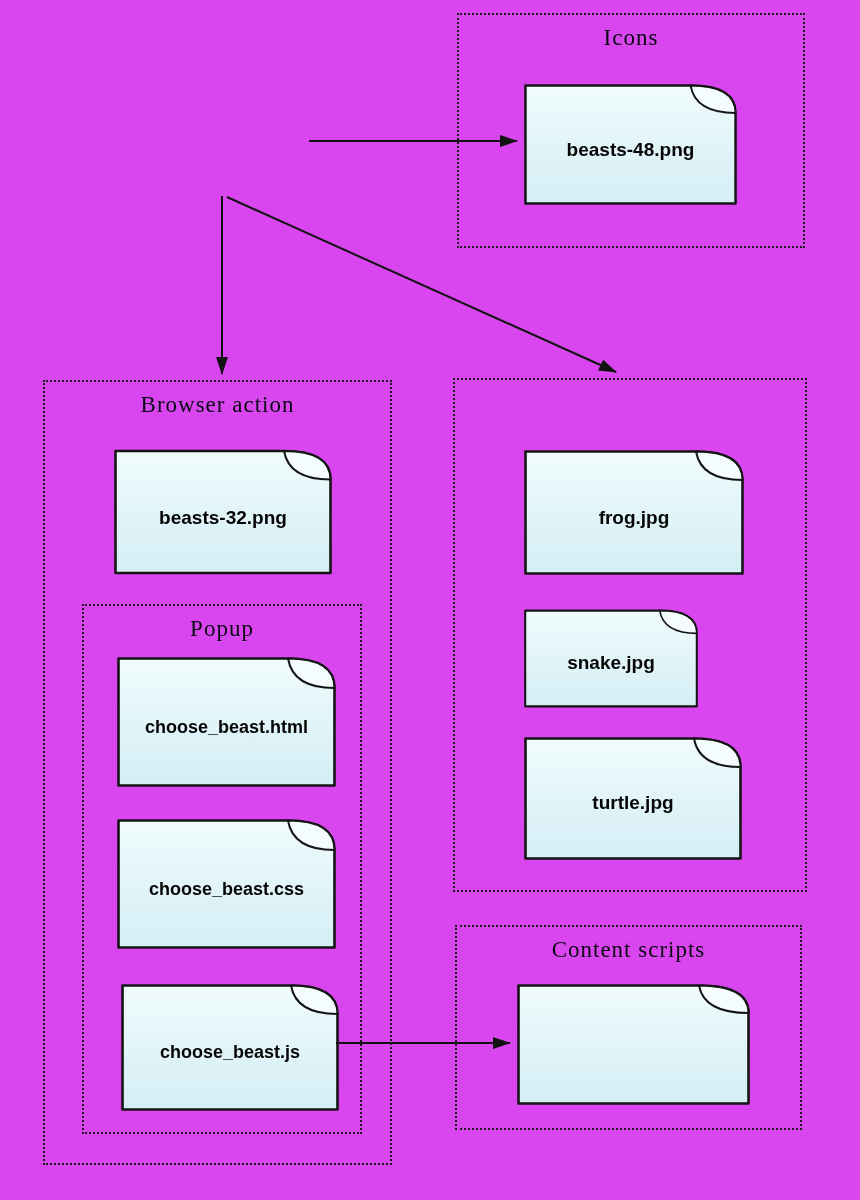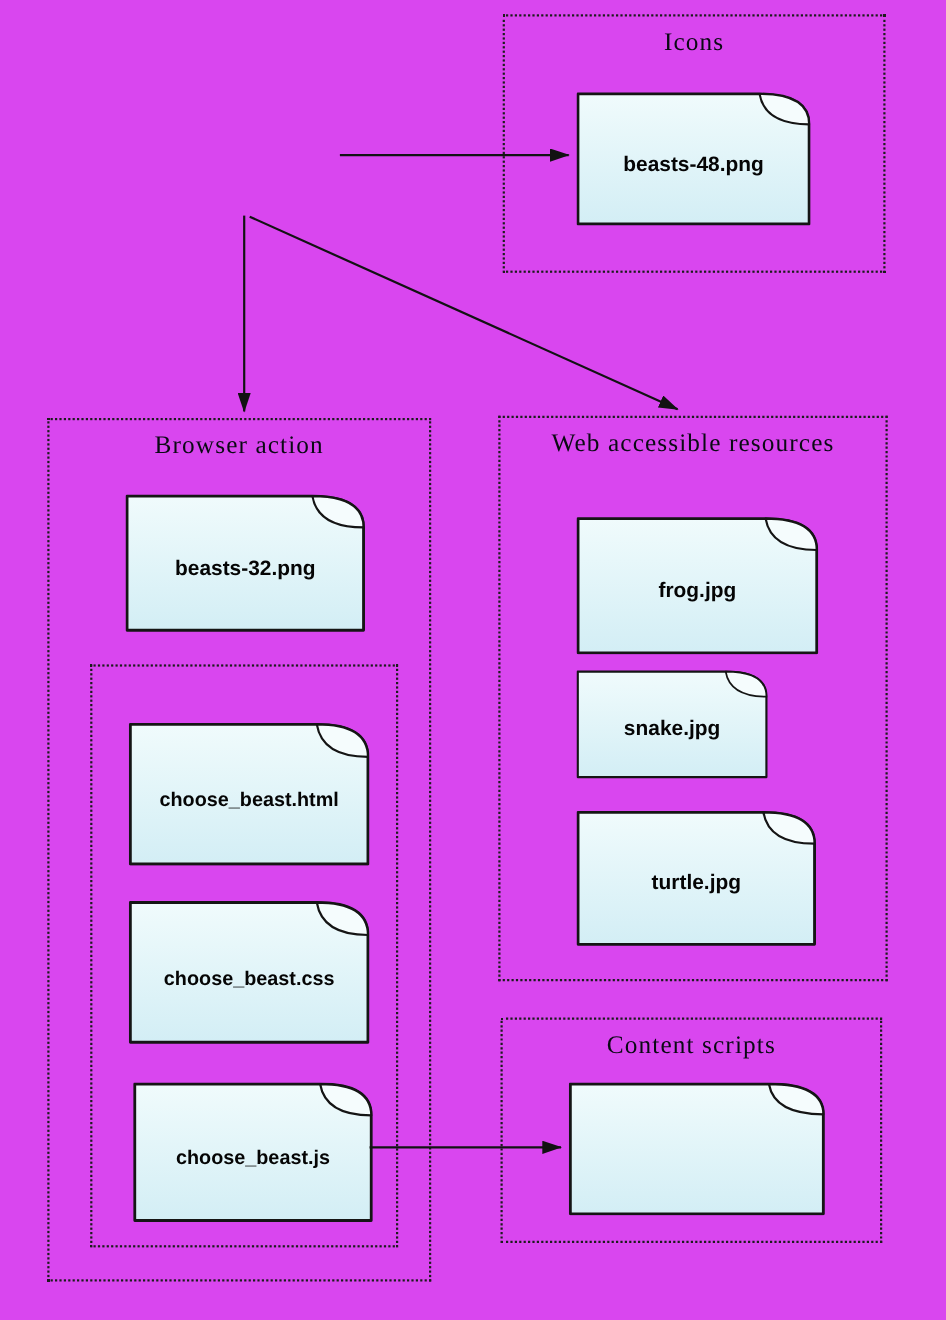--- a/index.html
+++ b/index.html
@@ -95,20 +95,21 @@
               <stop offset="1" stop-color="#d3eef5"></stop>
             </linearGradient>
           </defs>
           <path d="M1.5,1.5 L170,1.5 Q216.5,1.5 216.5,30 L216.5,123.5 L1.5,123.5 Z" fill="url(#grad2)" stroke="#151515" stroke-width="2.6" stroke-linejoin="round"></path>
           <path d="M170,1.5 Q216.5,1.5 216.5,30 Q175,30 170,1.5 Z" fill="#f5fcfd" stroke="#151515" stroke-width="2" stroke-linejoin="round"></path>
         </svg>
       <div class="file-label">beasts-32.png</div>
     </div>
 
     <div class="group" style="left:37px; top:222px; width:280px; height:530px;">
+      <div class="group-title">Popup</div>
       <div class="file-node" style="left:33px; top:51px; width:219px; height:130px;">
           <svg viewBox="0 0 219 130" class="doc-shape">
             <defs>
               <linearGradient id="grad3" x1="0" y1="0" x2="0" y2="1">
                 <stop offset="0" stop-color="#f0fbfc"></stop>
                 <stop offset="1" stop-color="#d3eef5"></stop>
               </linearGradient>
             </defs>
             <path d="M1.5,1.5 L171,1.5 Q217.5,1.5 217.5,31 L217.5,128.5 L1.5,128.5 Z" fill="url(#grad3)" stroke="#151515" stroke-width="2.6" stroke-linejoin="round"></path>
             <path d="M171,1.5 Q217.5,1.5 217.5,31 Q176,31 171,1.5 Z" fill="#f5fcfd" stroke="#151515" stroke-width="2" stroke-linejoin="round"></path>
@@ -138,22 +139,21 @@
             </defs>
             <path d="M1.5,1.5 L170,1.5 Q216.5,1.5 216.5,30 L216.5,125.5 L1.5,125.5 Z" fill="url(#grad5)" stroke="#151515" stroke-width="2.6" stroke-linejoin="round"></path>
             <path d="M170,1.5 Q216.5,1.5 216.5,30 Q175,30 170,1.5 Z" fill="#f5fcfd" stroke="#151515" stroke-width="2" stroke-linejoin="round"></path>
           </svg>
         <div class="file-label" style="font-size:18px;">choose_beast.js</div>
       </div>
     </div>
   </div>
 
   <div class="group" style="left:453px; top:378px; width:354px; height:514px;">
-    <div class="group-title">Web accessible resources</div>
-    <div class="file-node" style="left:69px; top:90px; width:220px; height:125px;">
+    <div class="file-node" style="left:69px; top:70px; width:220px; height:125px;">
         <svg viewBox="0 0 220 125" class="doc-shape">
           <defs>
             <linearGradient id="grad6" x1="0" y1="0" x2="0" y2="1">
               <stop offset="0" stop-color="#f0fbfc"></stop>
               <stop offset="1" stop-color="#d3eef5"></stop>
             </linearGradient>
           </defs>
           <path d="M1.5,1.5 L172,1.5 Q218.5,1.5 218.5,30 L218.5,123.5 L1.5,123.5 Z" fill="url(#grad6)" stroke="#151515" stroke-width="2.6" stroke-linejoin="round"></path>
           <path d="M172,1.5 Q218.5,1.5 218.5,30 Q177,30 172,1.5 Z" fill="#f5fcfd" stroke="#151515" stroke-width="2" stroke-linejoin="round"></path>
         </svg>

